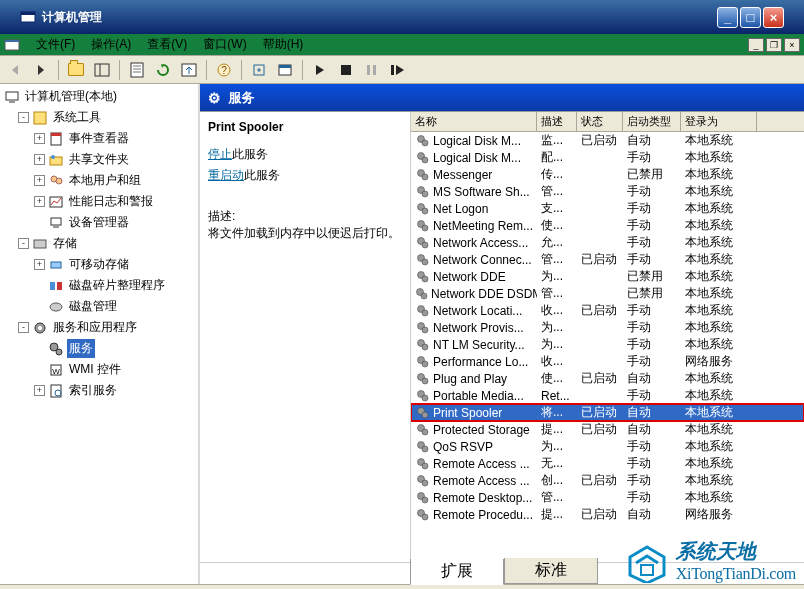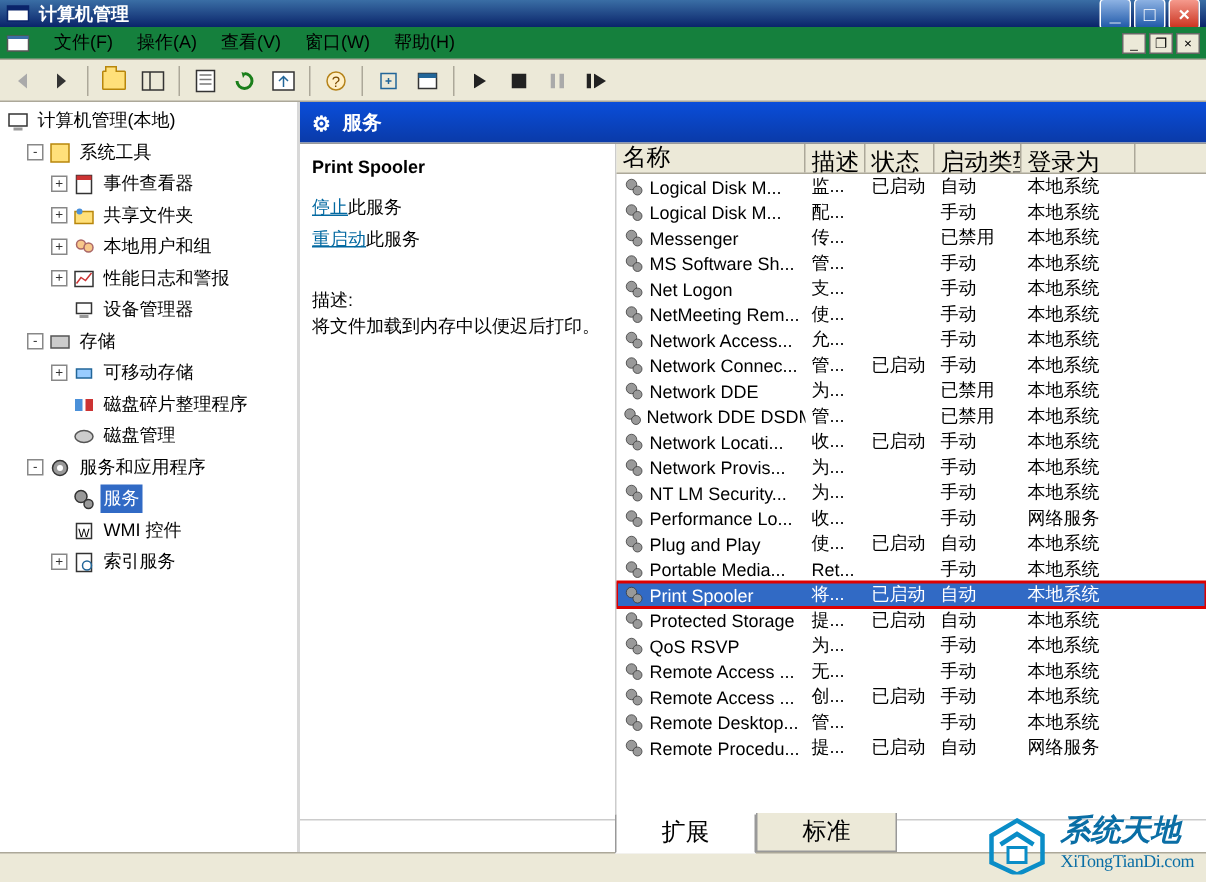--- a/index.html
+++ b/index.html
@@ -1,19 +1,19 @@
 <!DOCTYPE html>
 <html><head>
 <meta charset="utf-8">
 <style>
 * { box-sizing: border-box; margin: 0; padding: 0; }
 body { font-family: "Microsoft YaHei", "SimSun", Tahoma, sans-serif; font-size: 12px; background: #fff; width: 804px; height: 589px; overflow: hidden; position: relative; }
 
 
-.titlebar { height: 18px; background: linear-gradient(#3a6ea5, #0a246a); display: flex; align-items: center; padding: 0 4px; color: #fff; }
+.titlebar { height: 34px; background: linear-gradient(#3a6ea5, #0a246a); display: flex; align-items: center; padding: 0 20px; color: #fff; }
 .titlebar .app-icon { width: 16px; height: 16px; margin-right: 6px; }
 .titlebar .title { flex: 1; font-weight: bold; font-size: 12px; }
 .titlebar .win-btns { display: flex; gap: 2px; }
 .titlebar .win-btn { width: 21px; height: 21px; border: 1px solid #fff; border-radius: 3px; display: flex; align-items: center; justify-content: center; font-family: Arial; font-size: 13px; font-weight: bold; cursor: default; }
 .titlebar .win-btn.min, .titlebar .win-btn.max { background: linear-gradient(#8db2e3, #1c56a7); color: #fff; }
 .titlebar .win-btn.close { background: linear-gradient(#f59a8d, #c9301c); color: #fff; }
 
 
 .menubar { height: 22px; background: #15803d; border-bottom: 1px solid #aca899; display: flex; align-items: center; padding: 0 4px; position: relative; }
 .menubar .menu-icon { width: 16px; height: 16px; margin-right: 8px; }
@@ -57,21 +57,21 @@
 .detail-pane { width: 210px; padding: 8px; font-size: 12px; }
 .detail-pane .svc-name { font-weight: bold; margin-bottom: 12px; }
 .detail-pane .svc-link { color: #0369a1; text-decoration: underline; cursor: pointer; }
 .detail-pane .svc-pair { margin-bottom: 4px; }
 .detail-pane .svc-desc-lbl { margin-top: 24px; }
 .detail-pane .svc-desc-txt {}
 
 
 .list-pane { flex: 1; display: flex; flex-direction: column; border-left: 1px solid #ccc; }
 .list-header { display: flex; background: #ece9d8; height: 20px; border-bottom: 1px solid #aca899; }
-.list-header .col { border-right: 1px solid #aca899; padding: 2px 4px; overflow: hidden; white-space: nowrap; font-size: 16px; }
+.list-header .col { border-right: 1px solid #aca899; padding: 2px 4px; overflow: hidden; white-space: nowrap; font-size: 11px; }
 .list-body { flex: 1; overflow-y: scroll; overflow-x: hidden; }
 .list-row { display: flex; height: 17px; align-items: center; font-size: 12px; white-space: nowrap; }
 .list-row.selected { background: #316ac5; color: #fff; }
 .list-row.highlighted { outline: 2px solid #d00; outline-offset: -1px; }
 .list-row .cell { padding: 0 4px; overflow: hidden; }
 .list-row .svc-icon { width: 16px; height: 16px; display: inline-flex; align-items: center; justify-content: center; font-size: 11px; margin-right: 2px; }
 
 .col-name { width: 126px; display: flex; align-items: center; }
 .col-desc { width: 40px; }
 .col-status { width: 46px; }
@@ -84,21 +84,21 @@
 .tabs-bar .tab.active { background: #fff; border-bottom: 1px solid #fff; position: relative; top: 1px; }
 
 
 .statusbar { height: 20px; background: #ece9d8; border-top: 1px solid #aca899; }
 
 
 .watermark { position: absolute; right: 8px; bottom: 6px; display: flex; align-items: center; gap: 4px; }
 .watermark .wm-logo { width: 50px; height: 44px; }
 .watermark .wm-text { font-family: "Microsoft YaHei"; }
 .watermark .wm-cn { font-size: 20px; font-weight: bold; color: #0a6ea5; font-style: italic; }
-.watermark .wm-en { font-size: 12px; color: #0a6ea5; letter-spacing: -0.3px; }
+.watermark .wm-en { font-size: 16px; color: #0a6ea5; letter-spacing: -0.3px; }
 
 
 .list-body::-webkit-scrollbar { width: 17px; }
 .list-body::-webkit-scrollbar-track { background: #ece9d8; }
 .list-body::-webkit-scrollbar-thumb { background: #c8c8c8; border: 1px solid #888; }
 .list-body::-webkit-scrollbar-button { background: #ece9d8; border: 1px solid #888; height: 17px; }
 
 svg { display: block; }
 </style>
 </head>

